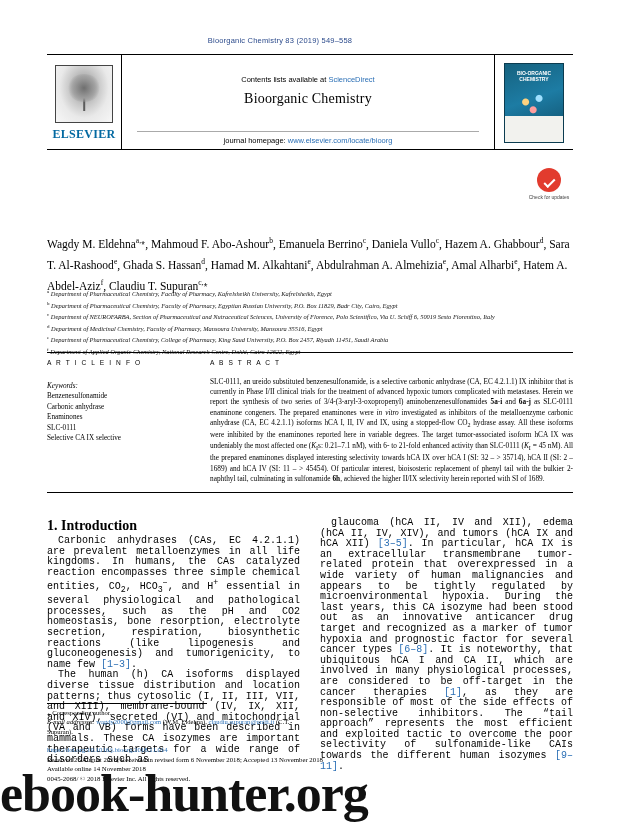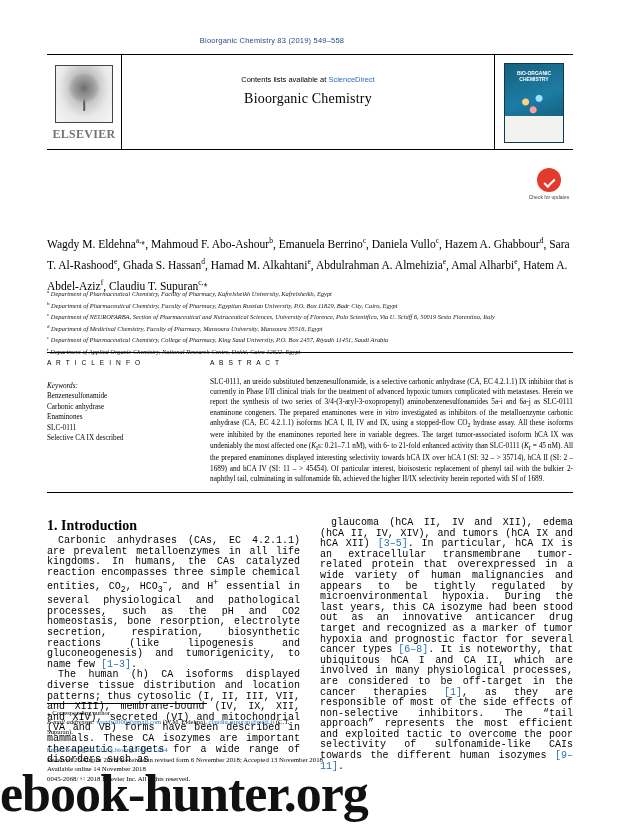--- a/index.html
+++ b/index.html
@@ -8,21 +8,21 @@
     background:#ffffff;
     font-family:"Liberation Serif", serif;
     color:#000;
     position:relative;
     overflow:hidden;
   }
   .page{position:relative;width:620px;height:827px;}
 
   
   .runhead{
-    position:absolute;top:36px;left:4px;width:536px;text-align:center;
+    position:absolute;top:36px;left:12px;width:536px;text-align:center;
     font-family:"Liberation Sans", sans-serif;
     font-size:7.5px;color:#2b4a8b;letter-spacing:.2px;
   }
 
   
   .masthead{
     position:absolute;top:54px;left:47px;width:526px;height:96px;
     border-top:1px solid #000;border-bottom:1px solid #000;
     box-sizing:border-box;
   }
@@ -42,21 +42,21 @@
     background:#5b5b5b;transform:translateX(-50%);
   }
   .tree-box:after{
     content:"";position:absolute;left:50%;top:14%;width:34px;height:28px;
     transform:translateX(-50%);
     background:radial-gradient(circle at 50% 50%, #6f6f6f 0%, #9c9c9c 45%, rgba(200,200,200,0) 72%);
     border-radius:50%;
   }
   .elsevier{
     margin-top:4px;font-family:"Liberation Serif",serif;font-size:12px;
-    color:#737373;font-weight:bold;letter-spacing:.3px;
+    color:#0369a1;font-weight:bold;letter-spacing:.3px;
   }
   .mast-center{
     position:absolute;left:74px;top:0;width:374px;height:95px;text-align:center;
     border-left:0.8px solid #000;border-right:0.8px solid #000;box-sizing:border-box;
   }
   .mast-center .contents{
     font-family:"Liberation Sans",sans-serif;font-size:7.5px;margin-top:20px;color:#000;
   }
   .mast-center .contents a{color:#2b6fb5;text-decoration:none;}
   .mast-center .jtitle{
@@ -139,21 +139,21 @@
   .keywords .kw-h{font-style:italic;}
 
   .abs-head{
     position:absolute;left:210px;top:359px;width:200px;
     font-family:"Liberation Sans",sans-serif;font-size:6.6px;letter-spacing:1.6px;
   }
   .abstract{
     position:absolute;left:210px;top:377px;width:363px;
     font-family:"Liberation Serif",serif;font-size:7.3px;line-height:10.2px;text-align:justify;
   }
-  .abstract b{font-weight:normal;}
+  .abstract b{font-weight:bold;}
 
   
   .sec-head{
     position:absolute;left:47px;top:518px;
     font-family:Liberation Serif, serif;font-size:14px;font-weight:bold;
   }
   .col{
     position:absolute;top:536px;width:253px;
     font-family:Liberation Mono, monospace;font-size:10px;line-height:10.6px;text-align:justify;
   }
@@ -196,20 +196,23 @@
   <div class="masthead">
     <div class="mast-logo">
       <div class="tree-box"></div>
       <div class="elsevier">ELSEVIER</div>
     </div>
     <div class="mast-center">
       <div class="contents">
         <span>Contents lists available at </span><a href="#">ScienceDirect</a>
       </div>
       <div class="jtitle">Bioorganic Chemistry</div>
+      <div class="homepage">
+        <span>journal homepage: </span><a href="#">www.elsevier.com/locate/bioorg</a>
+      </div>
     </div>
     <div class="mast-cover">
       <div class="cover-img">
         <div class="ctitle">BIO-ORGANIC CHEMISTRY</div>
         <div class="cmol"></div>
         <div class="cband"></div>
       </div>
     </div>
   </div>
 
@@ -232,21 +235,21 @@
 
   <div class="rule-abs"></div>
 
   <div class="ainfo-head">A R T I C L E   I N F O</div>
   <div class="keywords">
     <div class="kw-h">Keywords:</div>
     <div>Benzenesulfonamide</div>
     <div>Carbonic anhydrase</div>
     <div>Enaminones</div>
     <div>SLC-0111</div>
-    <div>Selective CA IX described</div>
+    <div>Selective CA IX selective</div>
   </div>
 
   <div class="abs-head">A B S T R A C T</div>
   <div class="abstract">SLC-0111, an ureido substituted benzenesulfonamide, is a selective carbonic anhydrase (CA, EC 4.2.1.1) IX inhibitor that is currently in Phase I/II clinical trials for the treatment of advanced hypoxic tumors complicated with metastases. Herein we report the synthesis of two series of 3/4-(3-aryl-3-oxopropenyl) aminobenzene­sulfonamides <b>5a-i</b> and <b>6a-j</b> as SLC-0111 enaminone congeners. The prepared enaminones were <i>in vitro</i> investigated as inhibitors of the metalloenzyme carbonic anhydrase (CA, EC 4.2.1.1) isoforms hCA I, II, IV and IX, using a stopped-flow CO<sub>2</sub> hydrase assay. All these isoforms were inhibited by the enaminones reported here in variable degrees. The target tumor-associated isoform hCA IX was undeniably the most affected one (<i>K</i><sub>I</sub>s: 0.21–7.1 nM), with 6- to 21-fold enhanced activity than SLC-0111 (<i>K</i><sub>I</sub> = 45 nM). All the prepared enaminones displayed interesting selectivity towards hCA IX over hCA I (SI: 32 – &gt; 35714), hCA II (SI: 2 – 1689) and hCA IV (SI: 11 – &gt; 45454). Of particular interest, bioisosteric replacement of phenyl tail with the bulkier 2-naphthyl tail, culminating in sulfonamide <b>6h</b>, achieved the higher II/IX selectivity herein reported with SI of 1689.</div>
 
   <div class="rule-abs2"></div>
 
   <div class="sec-head">1. Introduction</div>
 
   <div class="col left">

